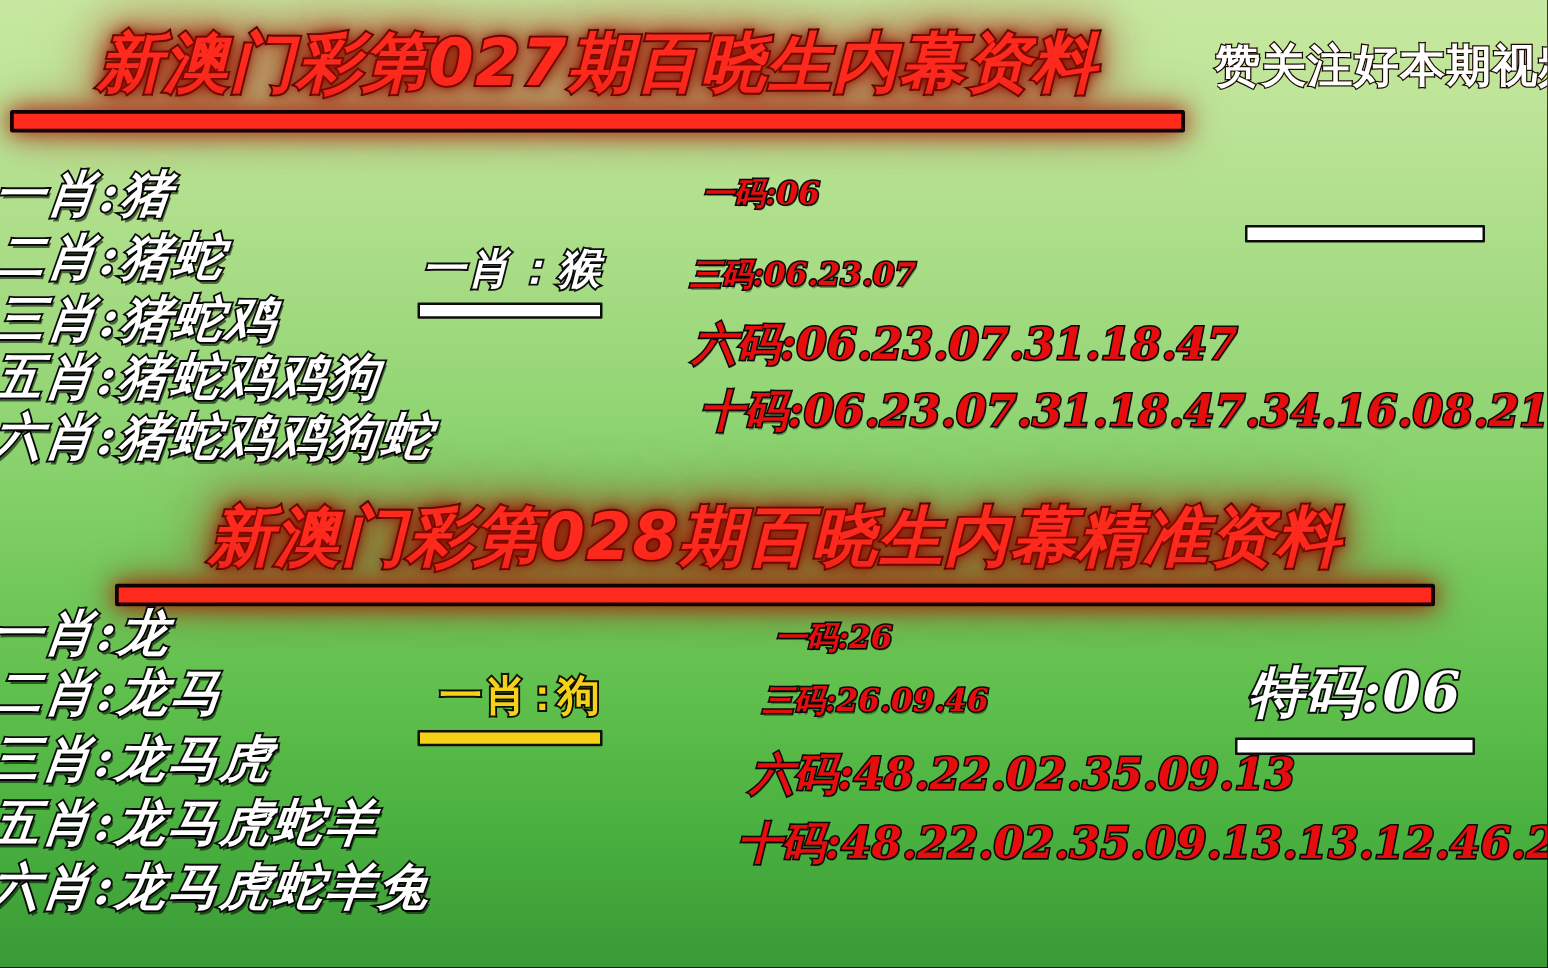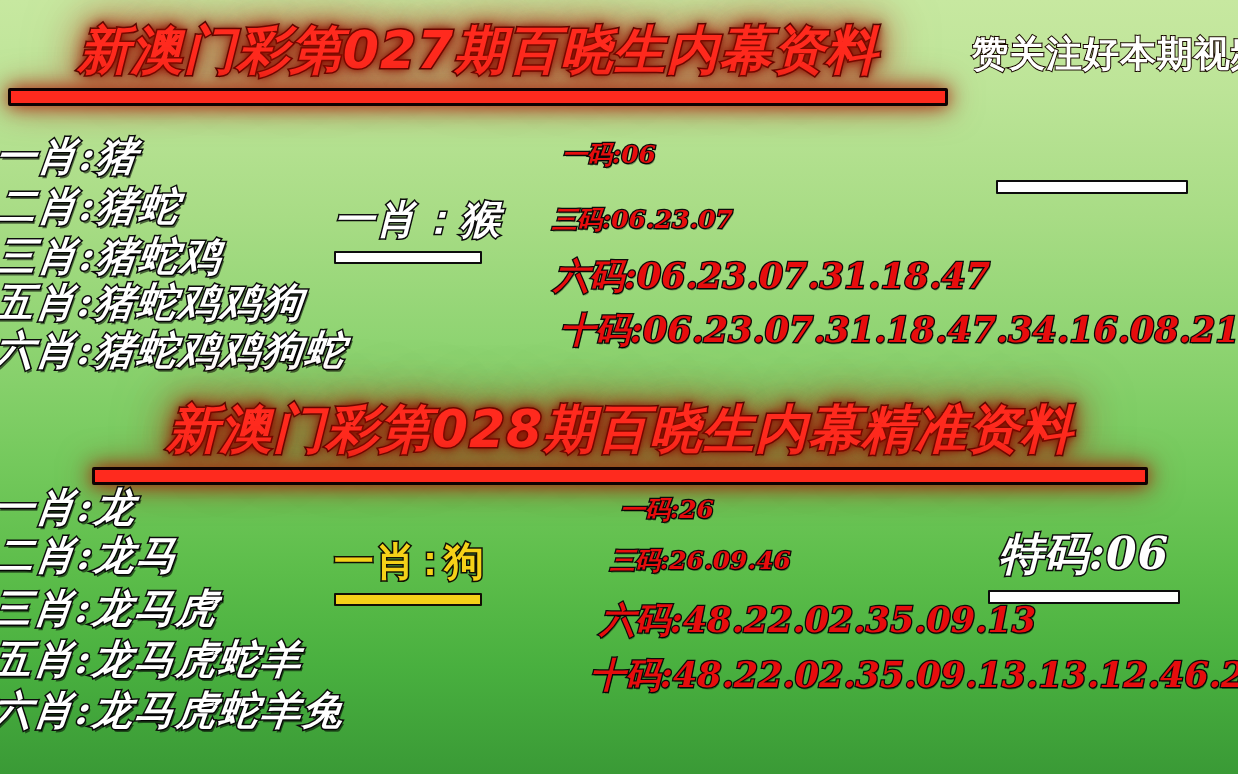--- a/index.html
+++ b/index.html
@@ -94,24 +94,24 @@
     letter-spacing: 2px;
     -webkit-text-stroke: 3px #0c0c0c;
     paint-order: stroke fill;
     transform: skewX(-6deg);
     text-shadow: 2px 3px 0 rgba(0,0,0,.55);
   }
 
   
   .badge { position: absolute; }
   .badge-text {
-    font-size: 40px;
-    font-weight: 900;
-    white-space: nowrap;
-    text-align: left;
+    font-size: 34px;
+    font-weight: 900;
+    white-space: nowrap;
+    text-align: right;
     letter-spacing: 2px;
   }
   .badge-rule { height: 9px; margin-top: 4px; border-radius: 1px; }
 
   .badge-green .badge-text {
     font-family: "DejaVu Serif", "Liberation Serif", serif;
     font-style: italic;
     color: #ffffff;
     -webkit-text-stroke: 3px #0d0d0d;
     paint-order: stroke fill;

